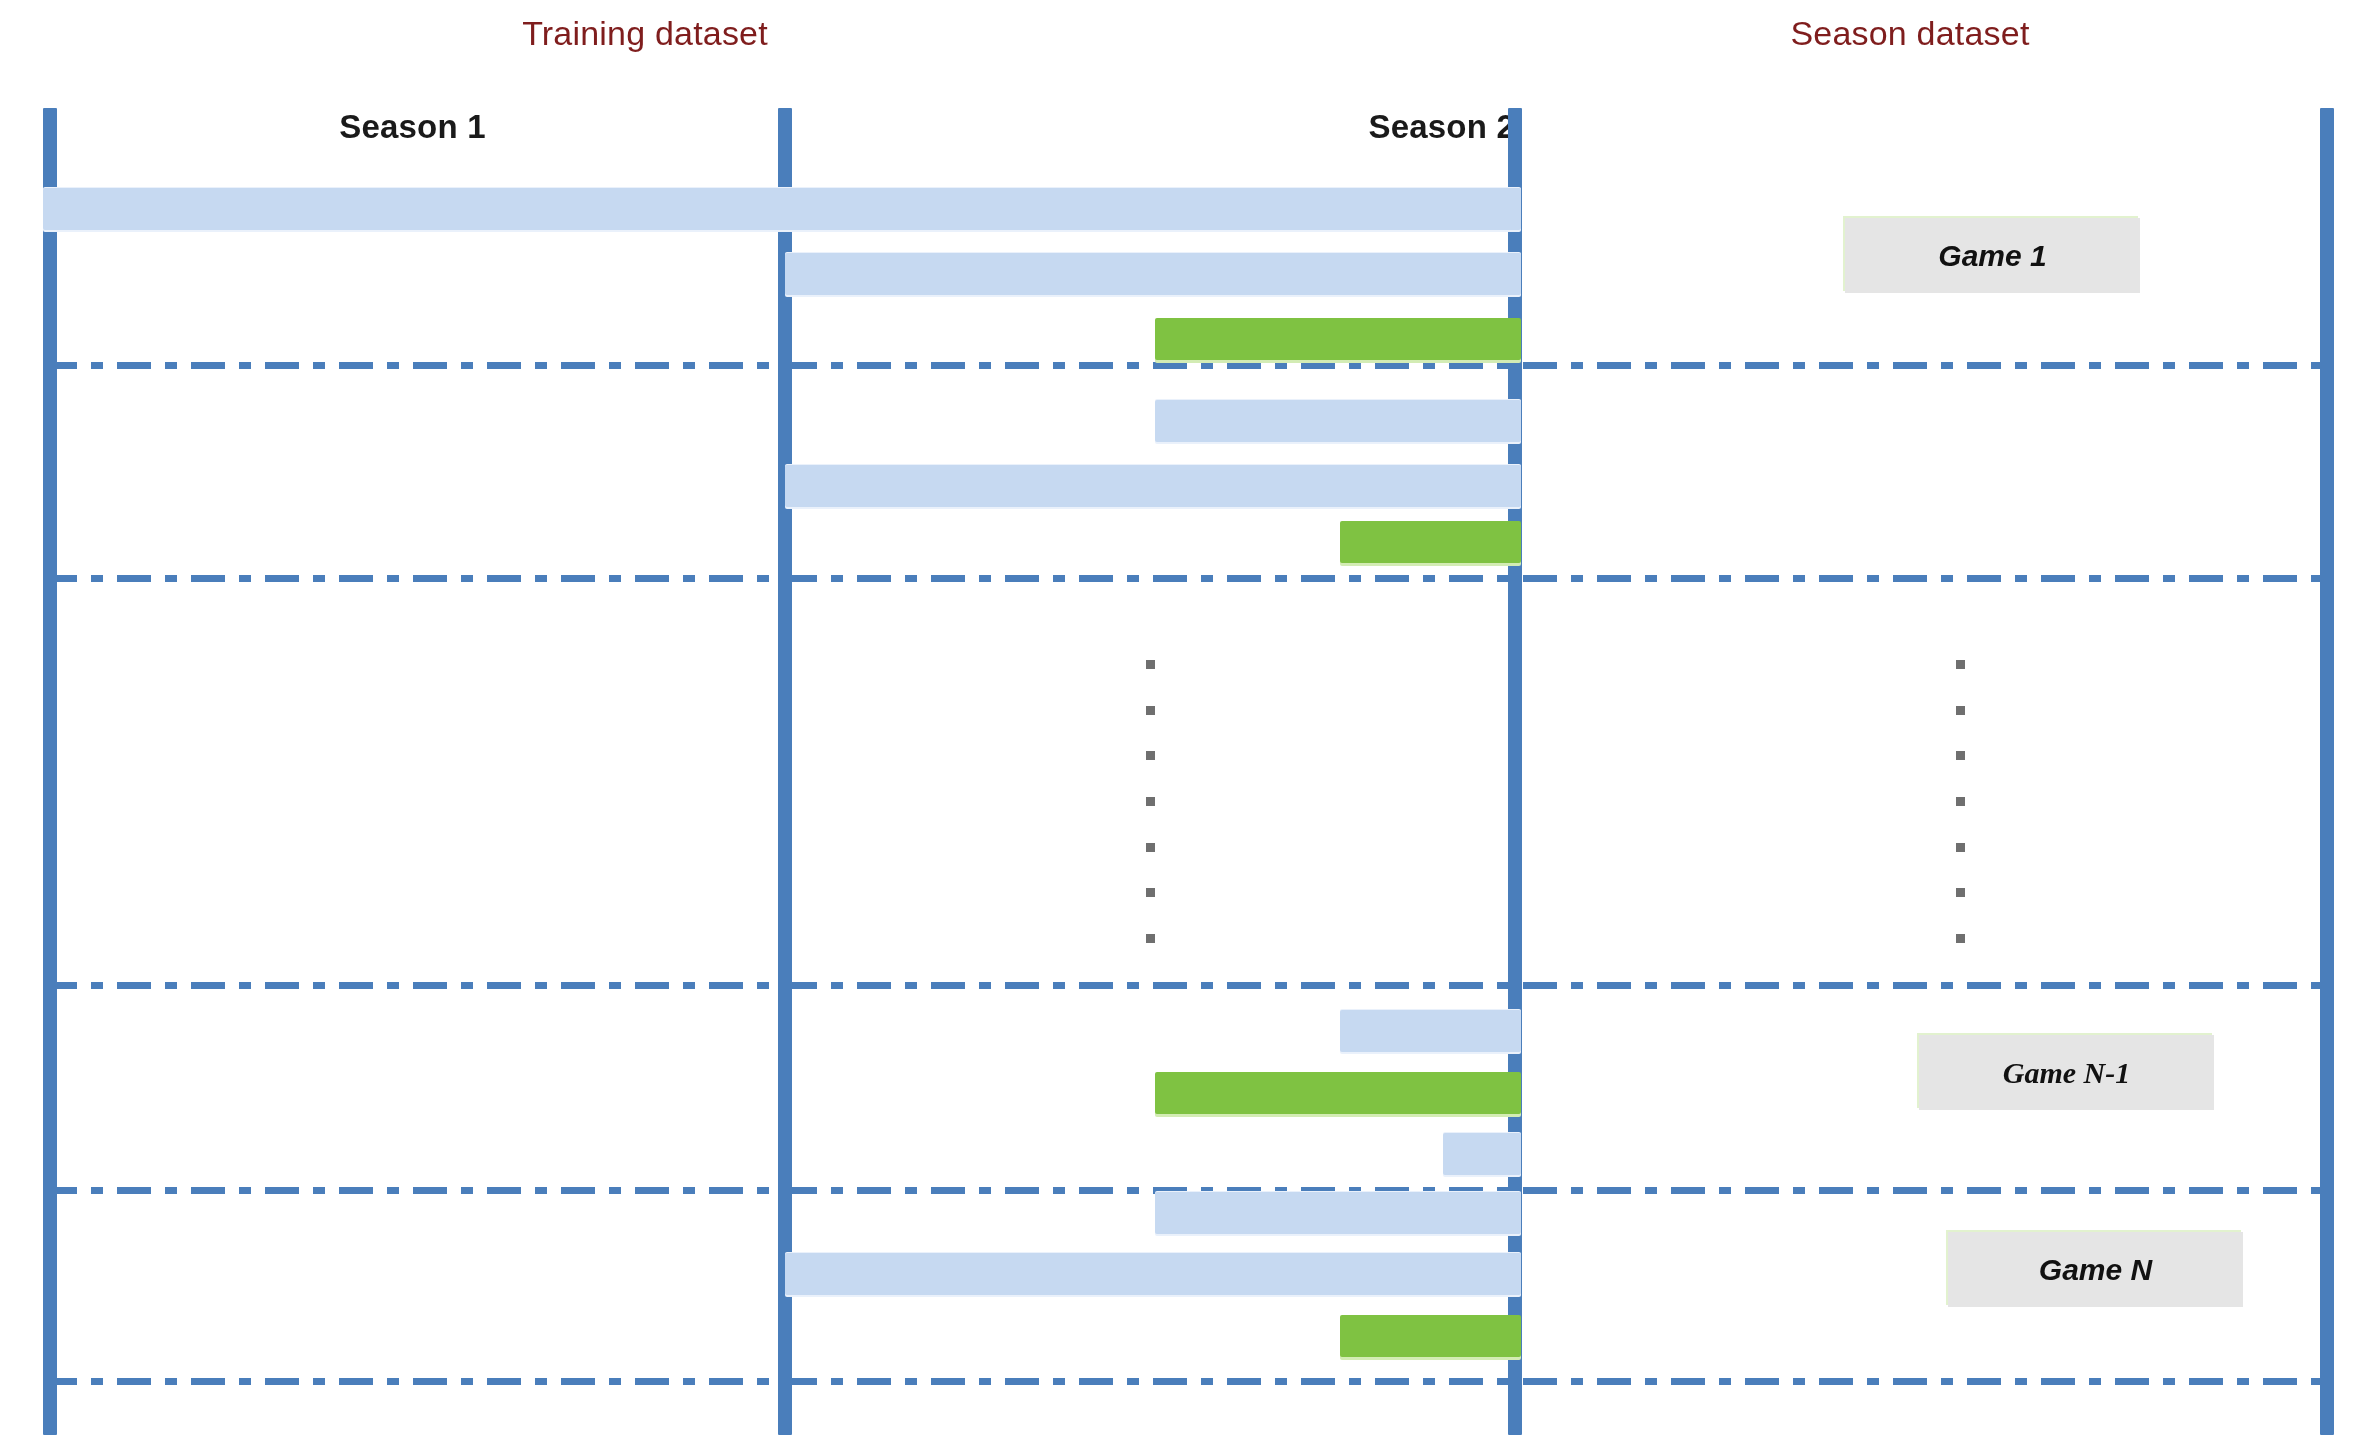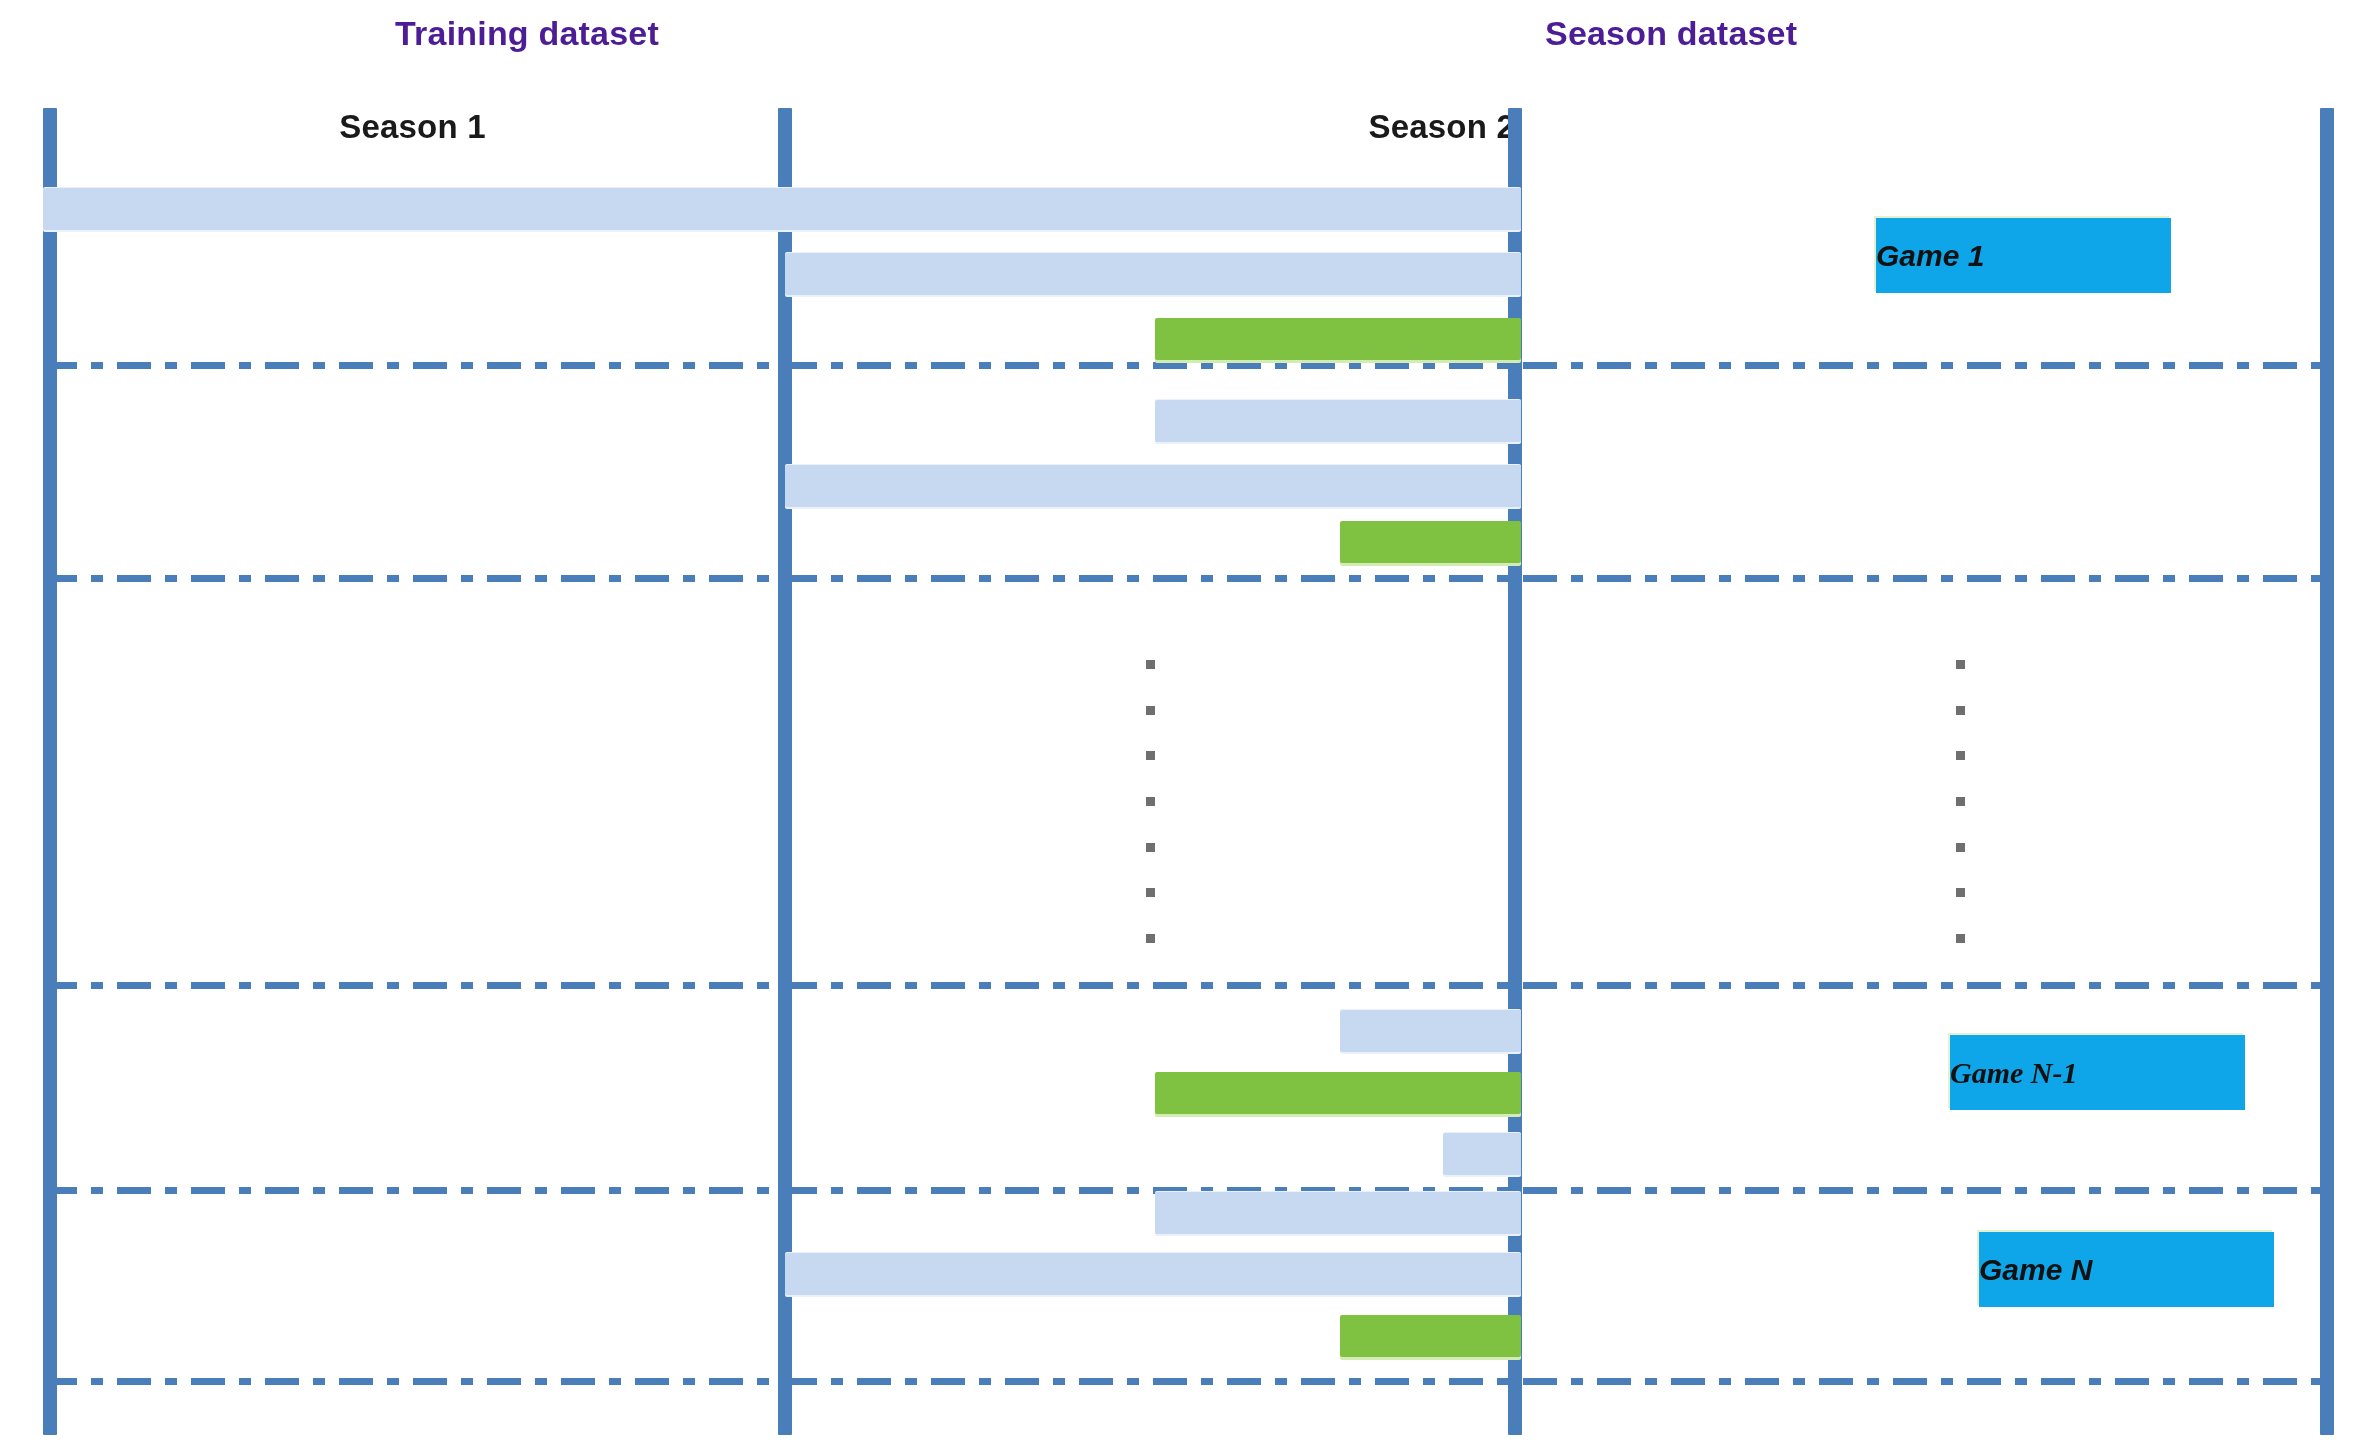--- a/index.html
+++ b/index.html
@@ -14,23 +14,24 @@
     position: relative;
     width: 2378px;
     height: 1443px;
     background: #ffffff;
     overflow: hidden;
   }
 
   
   .dataset-title {
     position: absolute;
-    font-weight: bold;
+    font-weight: normal;
     font-size: 34px;
-    color: #4c1d95;
+    color: #7f1d1d;
+    text-align: center;
     white-space: nowrap;
     letter-spacing: 0.2px;
   }
   .season-title {
     position: absolute;
     font-weight: bold;
     font-size: 33px;
     color: #1a1a1a;
     text-align: center;
     white-space: nowrap;
@@ -74,25 +75,25 @@
     box-shadow: 0 2px 0 0 #eaf1fb, 0 -1px 0 0 #eaf1fb;
   }
   .bar.green {
     background: #7fc242;
     box-shadow: 0 3px 0 0 #d3ecb4;
   }
 
   
   .game-box {
     position: absolute;
-    background: #0ea5e9;
+    background: #e5e5e5;
     box-shadow: 3px 3px 0 0 #ffffff, -2px -2px 0 0 #e2f2cf;
     display: flex;
     align-items: center;
-    margin-left: 31px;
+    justify-content: center;
   }
   .game-box .label {
     font-weight: bold;
     font-style: italic;
     font-size: 30px;
     color: #111111;
     white-space: nowrap;
   }
 
   

